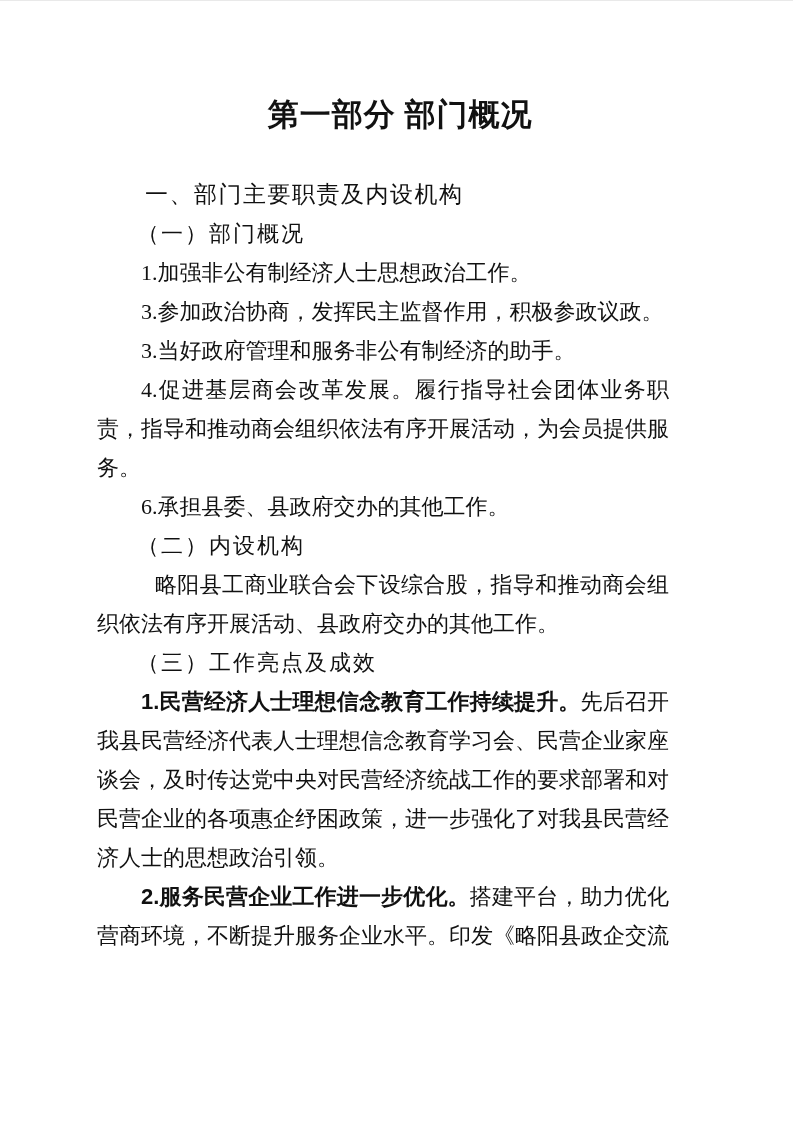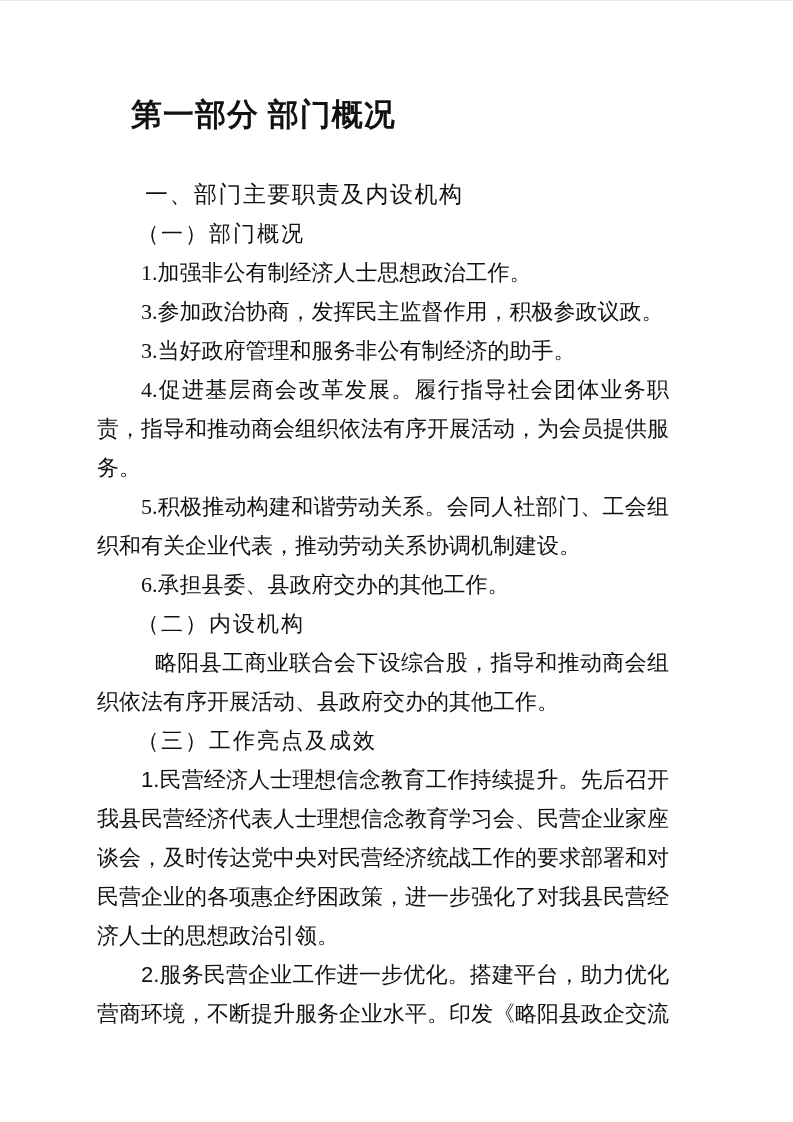--- a/index.html
+++ b/index.html
@@ -18,21 +18,21 @@
     overflow: hidden;
     border-top: 1px solid #e9e9e9;
   }
   
   .doc-title {
     font-family: "Liberation Serif", "DejaVu Serif", serif;
     font-weight: bold;
     font-size: 31px;
     line-height: 44px;
     letter-spacing: 1px;
-    text-align: left;
+    text-align: center;
     margin: 0 0 38px 34px;
     white-space: nowrap;
   }
   
   .sec-heading {
     font-family: "Liberation Sans", "DejaVu Sans", sans-serif;
     font-weight: normal;
     font-size: 23px;
     line-height: 39px;
     letter-spacing: 1.5px;
@@ -56,21 +56,21 @@
     text-align: justify;
     text-indent: 44px;
     margin: 0;
   }
   .body-para.wide-indent {
     text-indent: 58px;
   }
   
   .lead {
     font-family: "Liberation Sans", "DejaVu Sans", sans-serif;
-    font-weight: normal;
+    font-weight: bold;
   }
 </style>
 </head>
 <body>
 
 <div class="page">
 
   <div class="doc-title">第一部分 部门概况</div>
 
   <div class="sec-heading">一、部门主要职责及内设机构</div>
@@ -78,21 +78,20 @@
   <p class="sub-heading">（一）部门概况</p>
 
   <p class="body-para">1.加强非公有制经济人士思想政治工作。</p>
 
   <p class="body-para">3.参加政治协商，发挥民主监督作用，积极参政议政。</p>
 
   <p class="body-para">3.当好政府管理和服务非公有制经济的助手。</p>
 
   <p class="body-para">4.促进基层商会改革发展。履行指导社会团体业务职责，指导和推动商会组织依法有序开展活动，为会员提供服务。</p>
 
-  <p class="body-para">5.积极推动构建和谐劳动关系。会同人社部门、工会组织和有关企业代表，推动劳动关系协调机制建设。</p>
 
   <p class="body-para">6.承担县委、县政府交办的其他工作。</p>
 
   <p class="sub-heading">（二）内设机构</p>
 
   <p class="body-para wide-indent">略阳县工商业联合会下设综合股，指导和推动商会组织依法有序开展活动、县政府交办的其他工作。</p>
 
   <p class="sub-heading">（三）工作亮点及成效</p>
 
   <p class="body-para"><span class="lead">1.民营经济人士理想信念教育工作持续提升。</span><span>先后召开我县民营经济代表人士理想信念教育学习会、民营企业家座谈会，及时传达党中央对民营经济统战工作的要求部署和对民营企业的各项惠企纾困政策，进一步强化了对我县民营经济人士的思想政治引领。</span></p>

